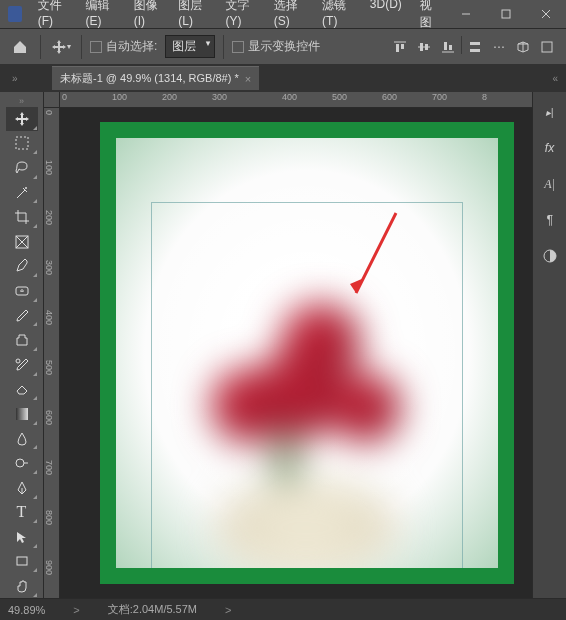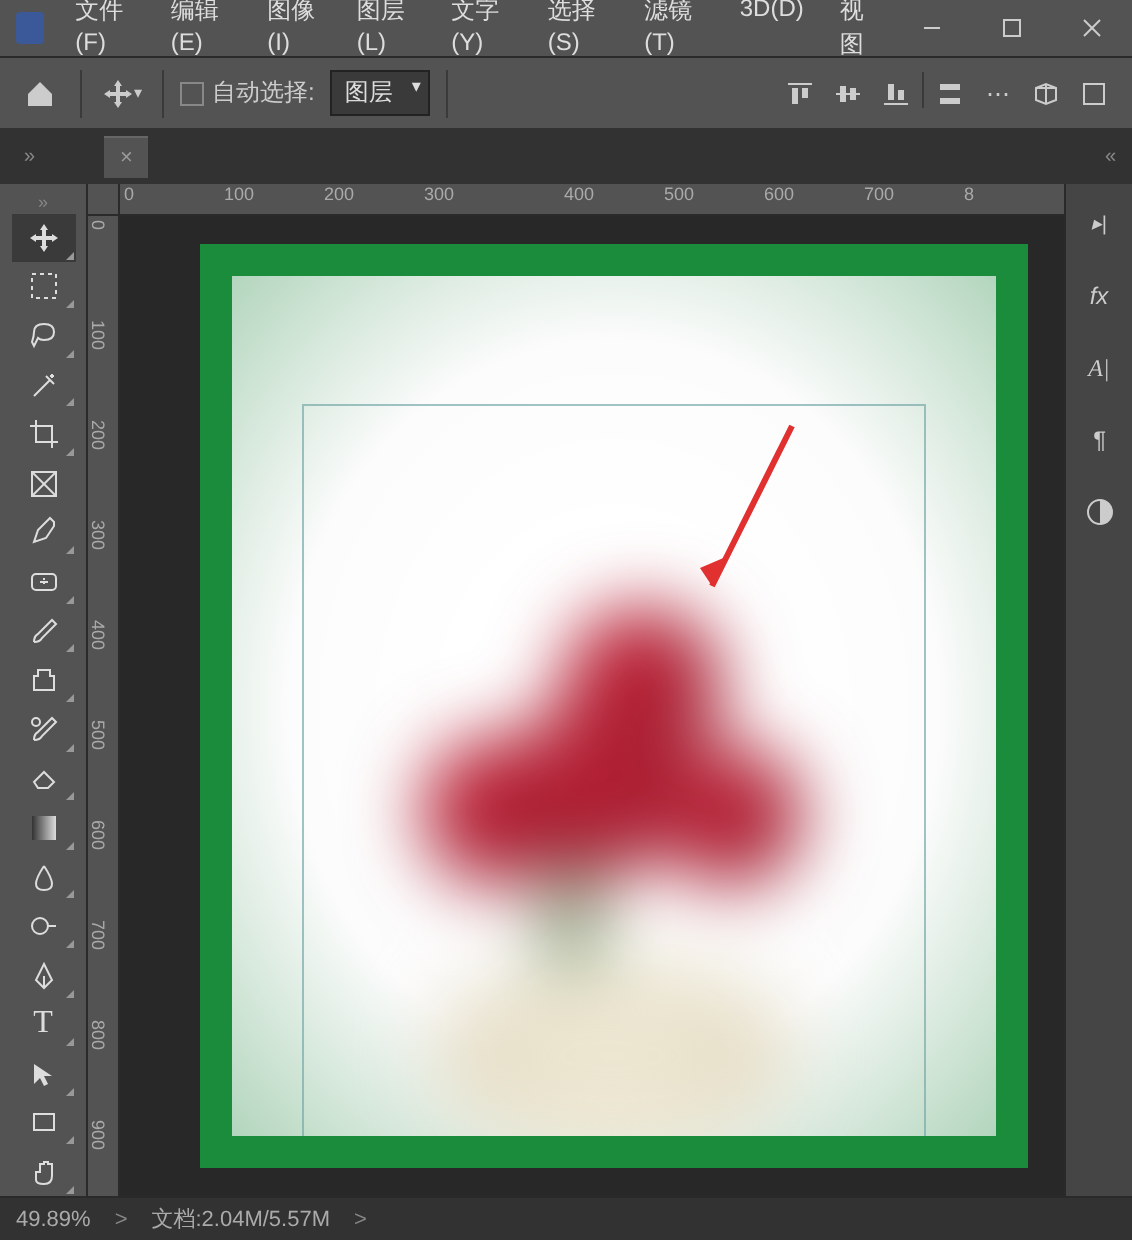--- a/index.html
+++ b/index.html
@@ -42,21 +42,21 @@
 .rose { position: absolute; border-radius: 50%; background: radial-gradient(circle at 35% 35%, #c8243a, #8a1628); }
 .r1 { width: 90px; height: 90px; top: 210px; left: 140px; }
 .r2 { width: 80px; height: 80px; top: 165px; left: 165px; }
 .r3 { width: 75px; height: 75px; top: 230px; left: 95px; }
 .r4 { width: 70px; height: 70px; top: 235px; left: 215px; }
 .stems { position: absolute; top: 300px; left: 160px; width: 20px; height: 120px; background: linear-gradient(#4a6b3a, #3a5a2a); filter: blur(3px); }
 .arrow { position: absolute; top: 70px; left: 230px; pointer-events: none; }
 .selection-box { position: absolute; top: 64px; left: 35px; right: 35px; bottom: -10px; border: 1px solid #7aa; opacity: 0.7; pointer-events: none; }
 .right-panel { width: 34px; background: #454545; border-left: 1px solid #2a2a2a; display: flex; flex-direction: column; align-items: center; padding-top: 8px; gap: 12px; }
 .panel-icon { width: 24px; height: 24px; display: flex; align-items: center; justify-content: center; color: #ccc; font-style: italic; }
-.statusbar { height: 22px; background: #323232; border-top: 1px solid #2a2a2a; display: flex; align-items: center; padding: 0 8px; font-size: 11px; color: #aaa; gap: 12px; }
+.statusbar { height: 22px; background: #323232; border-top: 1px solid #2a2a2a; display: flex; align-items: center; padding: 0 8px; font-size: 11px; color: #aaa; gap: 28px; }
 .statusbar .chev { color: #888; }
 svg { display: block; }
 </style>
 </head>
 <body>
 
 <div class="titlebar">
   <div class="logo"></div>
   <div class="menubar">
     <div class="menu-item">文件(F)</div>
@@ -102,20 +102,24 @@
       </svg>
       <span style="font-size:8px;color:#ccc">▾</span>
     </div>
   <div class="divider"></div>
   <label class="checkbox-label">
     <span class="checkbox"></span>
     <span>自动选择:</span>
   </label>
   <div class="dropdown">图层</div>
   <div class="divider"></div>
+  <label class="checkbox-label">
+    <span class="checkbox"></span>
+    <span>显示变换控件</span>
+  </label>
   <div class="align-group">
     <div class="align-btn">
         <svg width="14" height="14">
           <line x1="1" y1="2" x2="13" y2="2" stroke="#ccc"></line>
           <rect x="3" y="4" width="3" height="8" fill="#ccc"></rect>
           <rect x="8" y="4" width="3" height="5" fill="#ccc"></rect>
         </svg>
       </div>
     <div class="align-btn">
         <svg width="14" height="14">
@@ -149,20 +153,21 @@
           <rect x="2" y="2" width="10" height="10" fill="none" stroke="#ccc"></rect>
         </svg>
       </div>
   </div>
 </div>
 
 <div class="tab-bar">
   <div class="tab-handle">»</div>
   <div style="width:28px"></div>
   <div class="doc-tab">
+    <span>未标题-1 @ 49.9% (1314, RGB/8#) *</span>
     <span class="tab-close">×</span>
   </div>
   <div class="tab-chevrons">«</div>
 </div>
 
 <div class="workspace">
   <div class="toolbox">
     <div class="tool-handle" style="color:#888;font-size:9px">»</div>
     <div class="tool active">
         <svg width="16" height="16">

